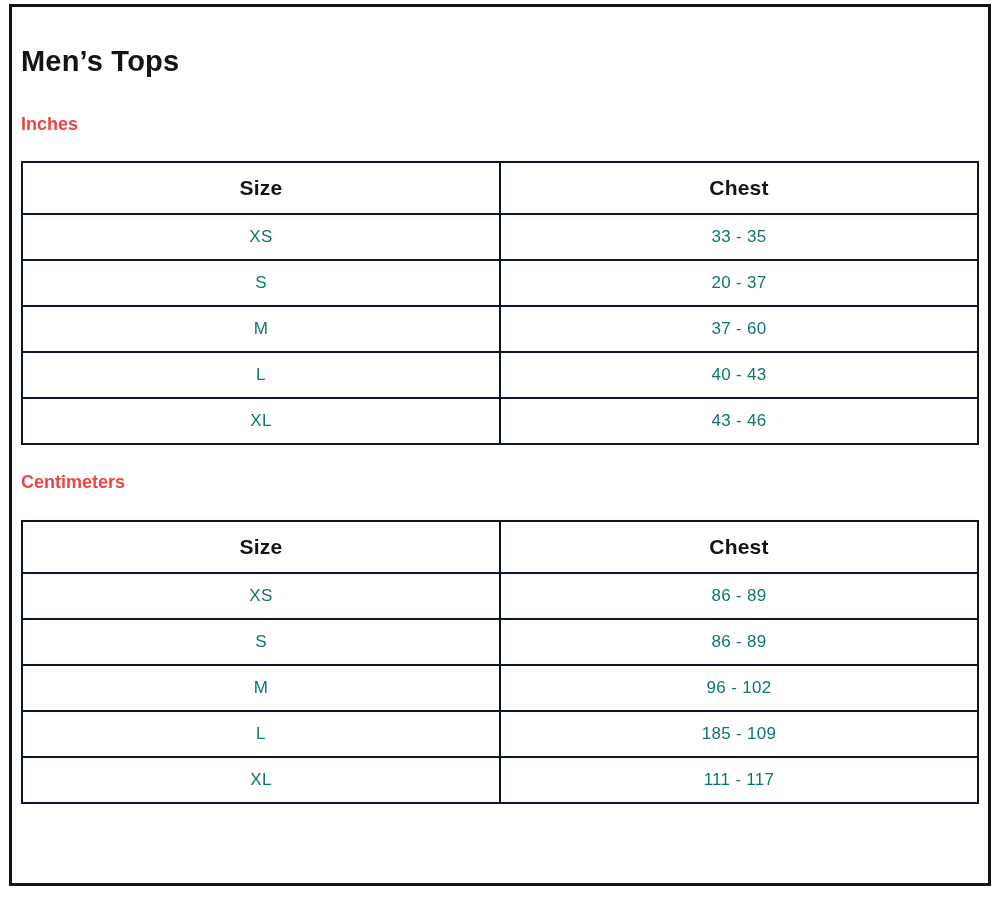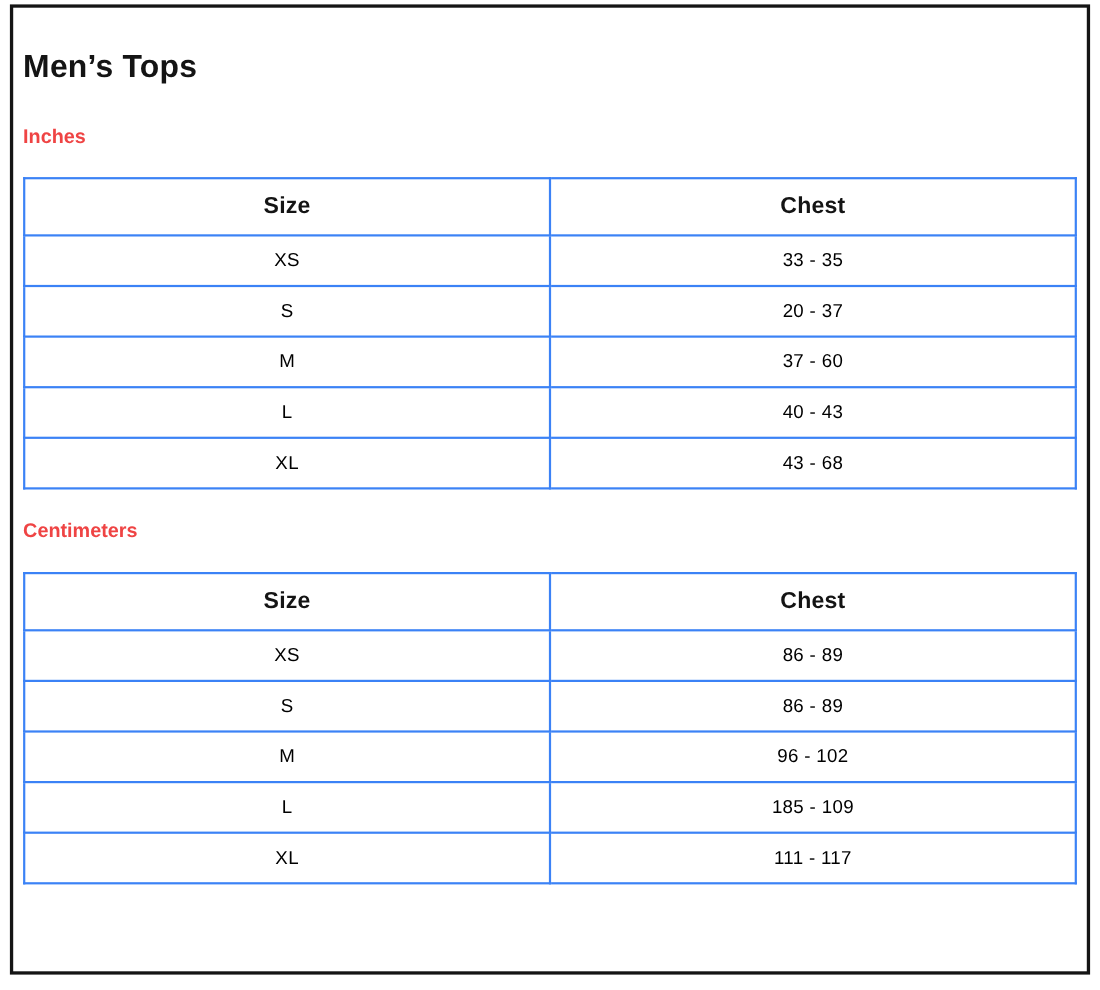--- a/index.html
+++ b/index.html
@@ -47,37 +47,37 @@
     margin-top: 26px;
     width: 958px;
     border-collapse: collapse;
     table-layout: fixed;
   }
   table.size-chart.cm {
     margin-top: 27px;
   }
   table.size-chart th,
   table.size-chart td {
-    border: 2px solid #3b82f6;
+    border: 2px solid #0f172a;
     text-align: center;
     vertical-align: middle;
     padding: 0;
   }
   table.size-chart th {
     height: 50px;
     font-size: 21px;
     font-weight: 700;
     color: #141414;
     letter-spacing: 0.2px;
   }
   table.size-chart td {
     height: 44px;
     font-size: 17px;
     font-weight: 400;
-    color: #000000;
+    color: #0f766e;
     letter-spacing: 0.3px;
   }
 </style>
 </head>
 <body>
 
 <div class="frame">
   <div class="content">
 
     <h1 class="page-title">Men’s Tops</h1>
@@ -103,21 +103,21 @@
         <tr>
           <td>M</td>
           <td>37 - 60</td>
         </tr>
         <tr>
           <td>L</td>
           <td>40 - 43</td>
         </tr>
         <tr>
           <td>XL</td>
-          <td>43 - 68</td>
+          <td>43 - 46</td>
         </tr>
       </tbody>
     </table>
 
     <div class="section-label cm">Centimeters</div>
 
     <table class="size-chart cm">
       <thead>
         <tr>
           <th>Size</th>

